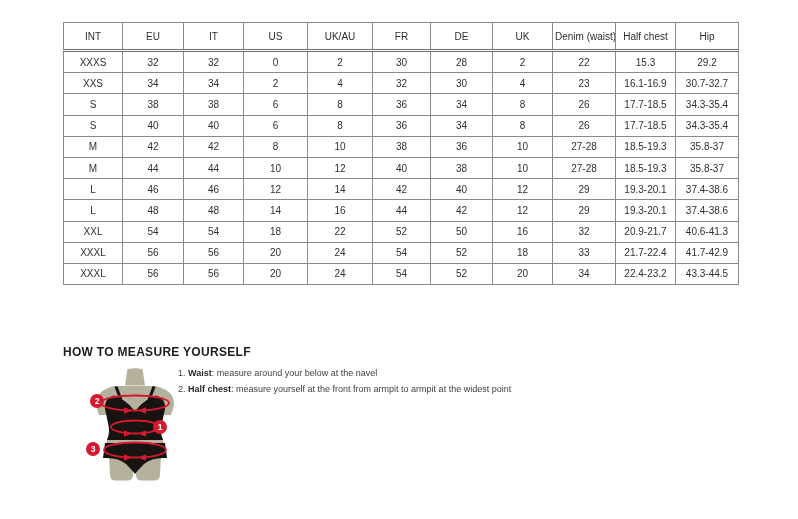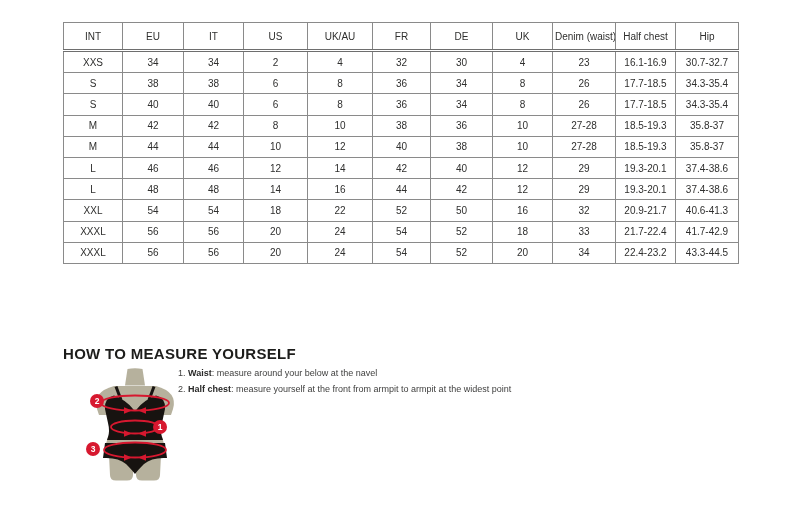--- a/index.html
+++ b/index.html
@@ -22,21 +22,21 @@
   }
   .size-table th{
     height:26px;font-weight:normal;
     border-bottom:3px double #6e6e6e;
   }
   .size-table td{height:20.2px;}
 
   
   .measure-heading{
     position:absolute;left:63px;top:345px;
-    font-size:15px;font-weight:bold;letter-spacing:.3px;color:#1d1d1b;text-align:right;
+    font-size:12px;font-weight:bold;letter-spacing:.3px;color:#1d1d1b;text-align:right;
   }
   .steps{
     position:absolute;left:178px;top:369px;
     font-size:9px;color:#3f3f3e;
   }
   .step{margin-bottom:7px;line-height:9px;}
   .step .term{font-weight:bold;color:#2a2a29;text-align:center;}
 
   .figure-wrap{position:absolute;left:78px;top:367px;width:115px;height:141px;}
   .figure-wrap svg{display:block;width:115px;height:141px;}
@@ -75,20 +75,33 @@
           <th>FR</th>
           <th>DE</th>
           <th>UK</th>
           <th>Denim (waist)</th>
           <th>Half chest</th>
           <th>Hip</th>
         </tr>
       </thead>
     <tbody>
         <tr>
+          <td>XXXS</td>
+          <td>32</td>
+          <td>32</td>
+          <td>0</td>
+          <td>2</td>
+          <td>30</td>
+          <td>28</td>
+          <td>2</td>
+          <td>22</td>
+          <td>15.3</td>
+          <td>29.2</td>
+        </tr>
+        <tr>
           <td>XXS</td>
           <td>34</td>
           <td>34</td>
           <td>2</td>
           <td>4</td>
           <td>32</td>
           <td>30</td>
           <td>4</td>
           <td>23</td>
           <td>16.1-16.9</td>

